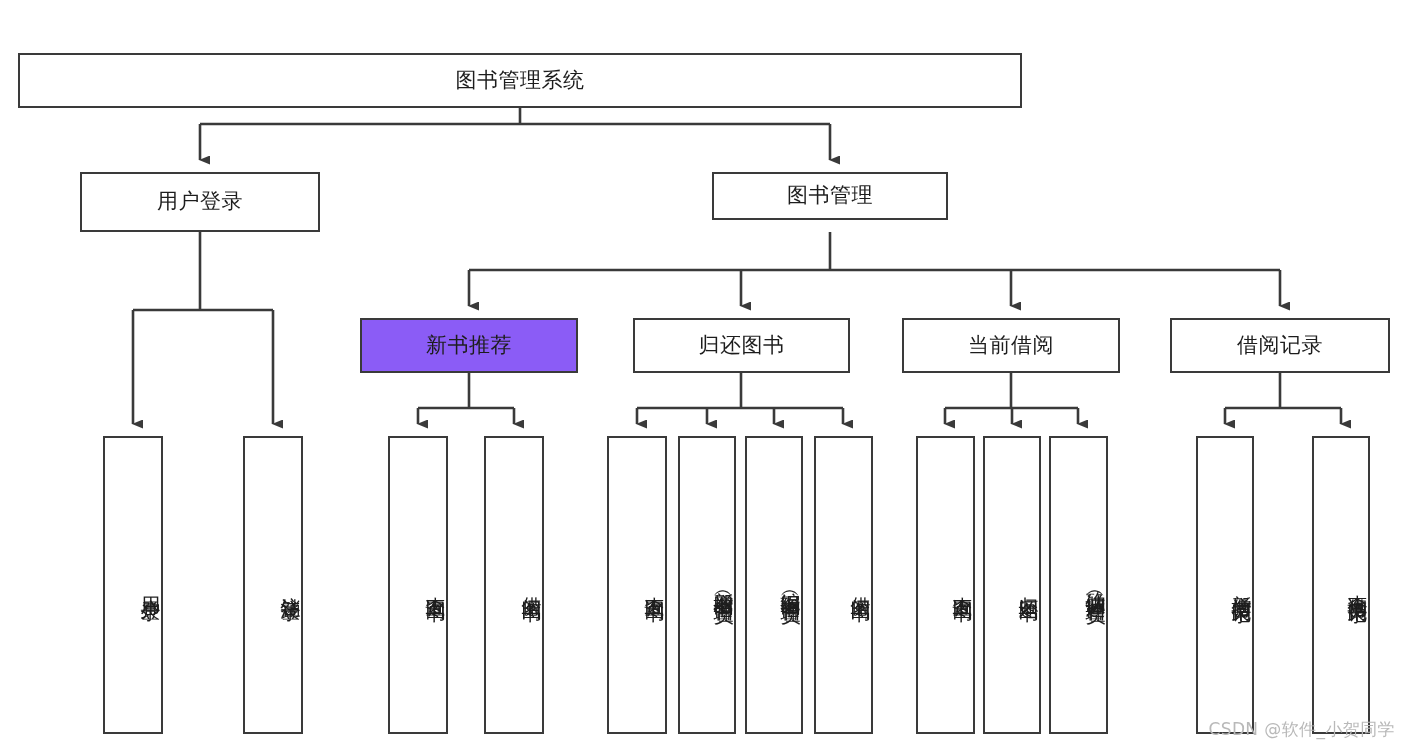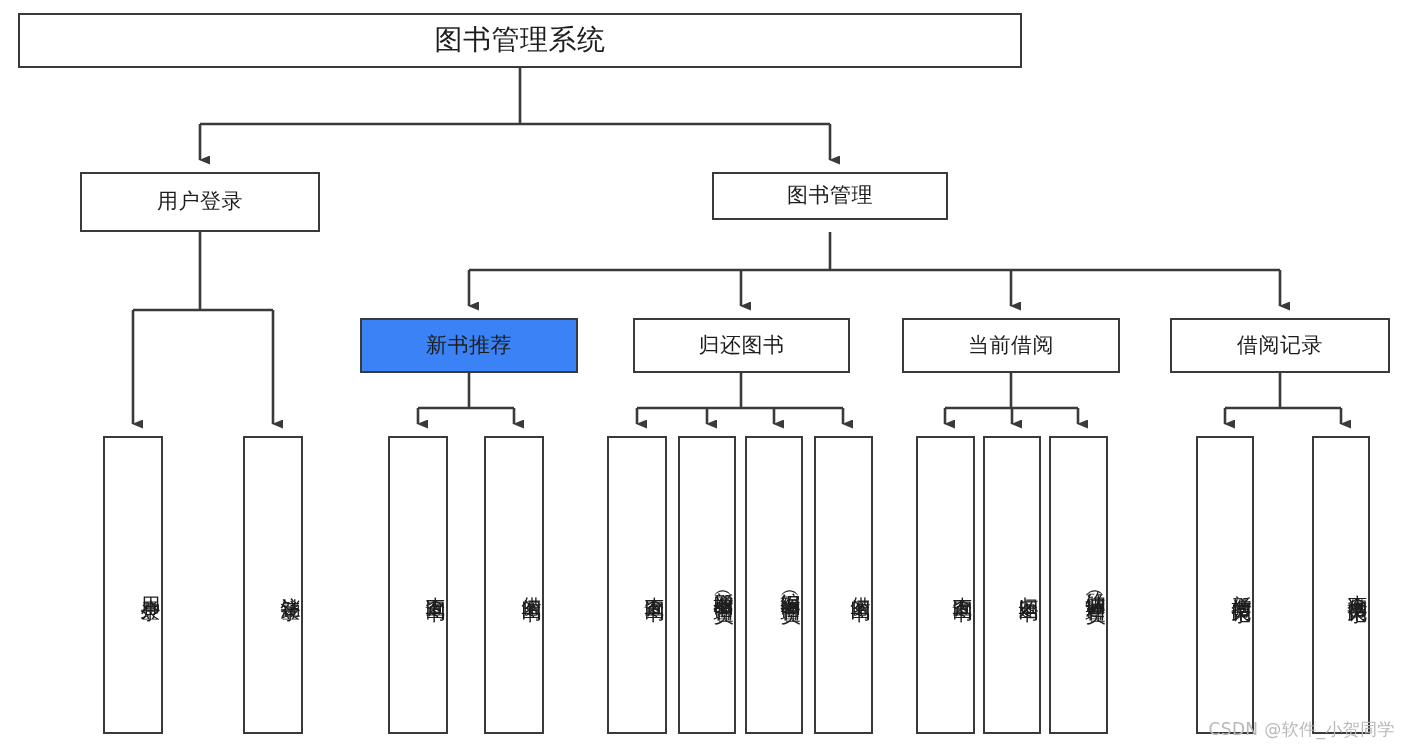--- a/index.html
+++ b/index.html
@@ -36,21 +36,22 @@
     color: #1d1d1d;
     z-index: 2;
   }
   .node-h {
     font-size: 21px;
     letter-spacing: 0.5px;
     line-height: 1.1;
     white-space: nowrap;
   }
   .node-root {
-    font-size: 28px;
+    font-size: 21px;
+    margin-top: 40px;
   }
   .node-leaf {
     font-size: 20px;
     writing-mode: vertical-rl;
     text-orientation: upright;
     letter-spacing: 2px;
     line-height: 1.08;
     padding: 6px 0;
     align-items: flex-start;
     justify-content: center;
@@ -119,21 +120,21 @@
       <path d="M1225,408 L1225,424" marker-end="url(#arrowhead)"></path>
       <path d="M1341,408 L1341,424" marker-end="url(#arrowhead)"></path>
     </g>
   </svg>
 
   <div class="node node-h node-root" style="left: 18px; top: 13px; width: 1004px; height: 55px; border-color: rgb(58, 58, 58); background: rgb(255, 255, 255); color: rgb(29, 29, 29);">图书管理系统</div>
 
   <div class="node node-h" style="left: 80px; top: 172px; width: 240px; height: 60px; border-color: rgb(58, 58, 58); background: rgb(255, 255, 255); color: rgb(29, 29, 29);">用户登录</div>
   <div class="node node-h" style="left: 712px; top: 172px; width: 236px; height: 48px; border-color: rgb(58, 58, 58); background: rgb(255, 255, 255); color: rgb(29, 29, 29);">图书管理</div>
 
-  <div class="node node-h" style="left: 360px; top: 318px; width: 218px; height: 55px; border-color: rgb(58, 58, 58); background: #3b82f6; color: rgb(29, 29, 29);">新书推荐</div>
+  <div class="node node-h" style="left: 360px; top: 318px; width: 218px; height: 55px; border-color: rgb(58, 58, 58); background: #8b5cf6; color: rgb(29, 29, 29);">新书推荐</div>
   <div class="node node-h" style="left: 633px; top: 318px; width: 217px; height: 55px; border-color: rgb(58, 58, 58); background: rgb(255, 255, 255); color: rgb(29, 29, 29);">归还图书</div>
   <div class="node node-h" style="left: 1170px; top: 318px; width: 220px; height: 55px; border-color: rgb(58, 58, 58); background: rgb(255, 255, 255); color: rgb(29, 29, 29);">借阅记录</div>
   <div class="node node-h" style="left: 902px; top: 318px; width: 218px; height: 55px; border-color: rgb(58, 58, 58); background: rgb(255, 255, 255); color: rgb(29, 29, 29);">当前借阅</div>
 
   <div class="node node-leaf" style="left: 103px; top: 436px; width: 60px; height: 298px; border-color: rgb(58, 58, 58); background: rgb(255, 255, 255); color: rgb(29, 29, 29);">用户登录</div>
   <div class="node node-leaf" style="left: 243px; top: 436px; width: 60px; height: 298px; border-color: rgb(58, 58, 58); background: rgb(255, 255, 255); color: rgb(29, 29, 29);">注销登录</div>
   <div class="node node-leaf" style="left: 388px; top: 436px; width: 60px; height: 298px; border-color: rgb(58, 58, 58); background: rgb(255, 255, 255); color: rgb(29, 29, 29);">查询图书</div>
   <div class="node node-leaf" style="left: 484px; top: 436px; width: 60px; height: 298px; border-color: rgb(58, 58, 58); background: rgb(255, 255, 255); color: rgb(29, 29, 29);">借阅图书</div>
   <div class="node node-leaf" style="left: 607px; top: 436px; width: 60px; height: 298px; border-color: rgb(58, 58, 58); background: rgb(255, 255, 255); color: rgb(29, 29, 29);">查询图书</div>
   <div class="node node-leaf" style="left: 678px; top: 436px; width: 58px; height: 298px; border-color: rgb(58, 58, 58); background: rgb(255, 255, 255); color: rgb(29, 29, 29);">新增图书（管理员）</div>

